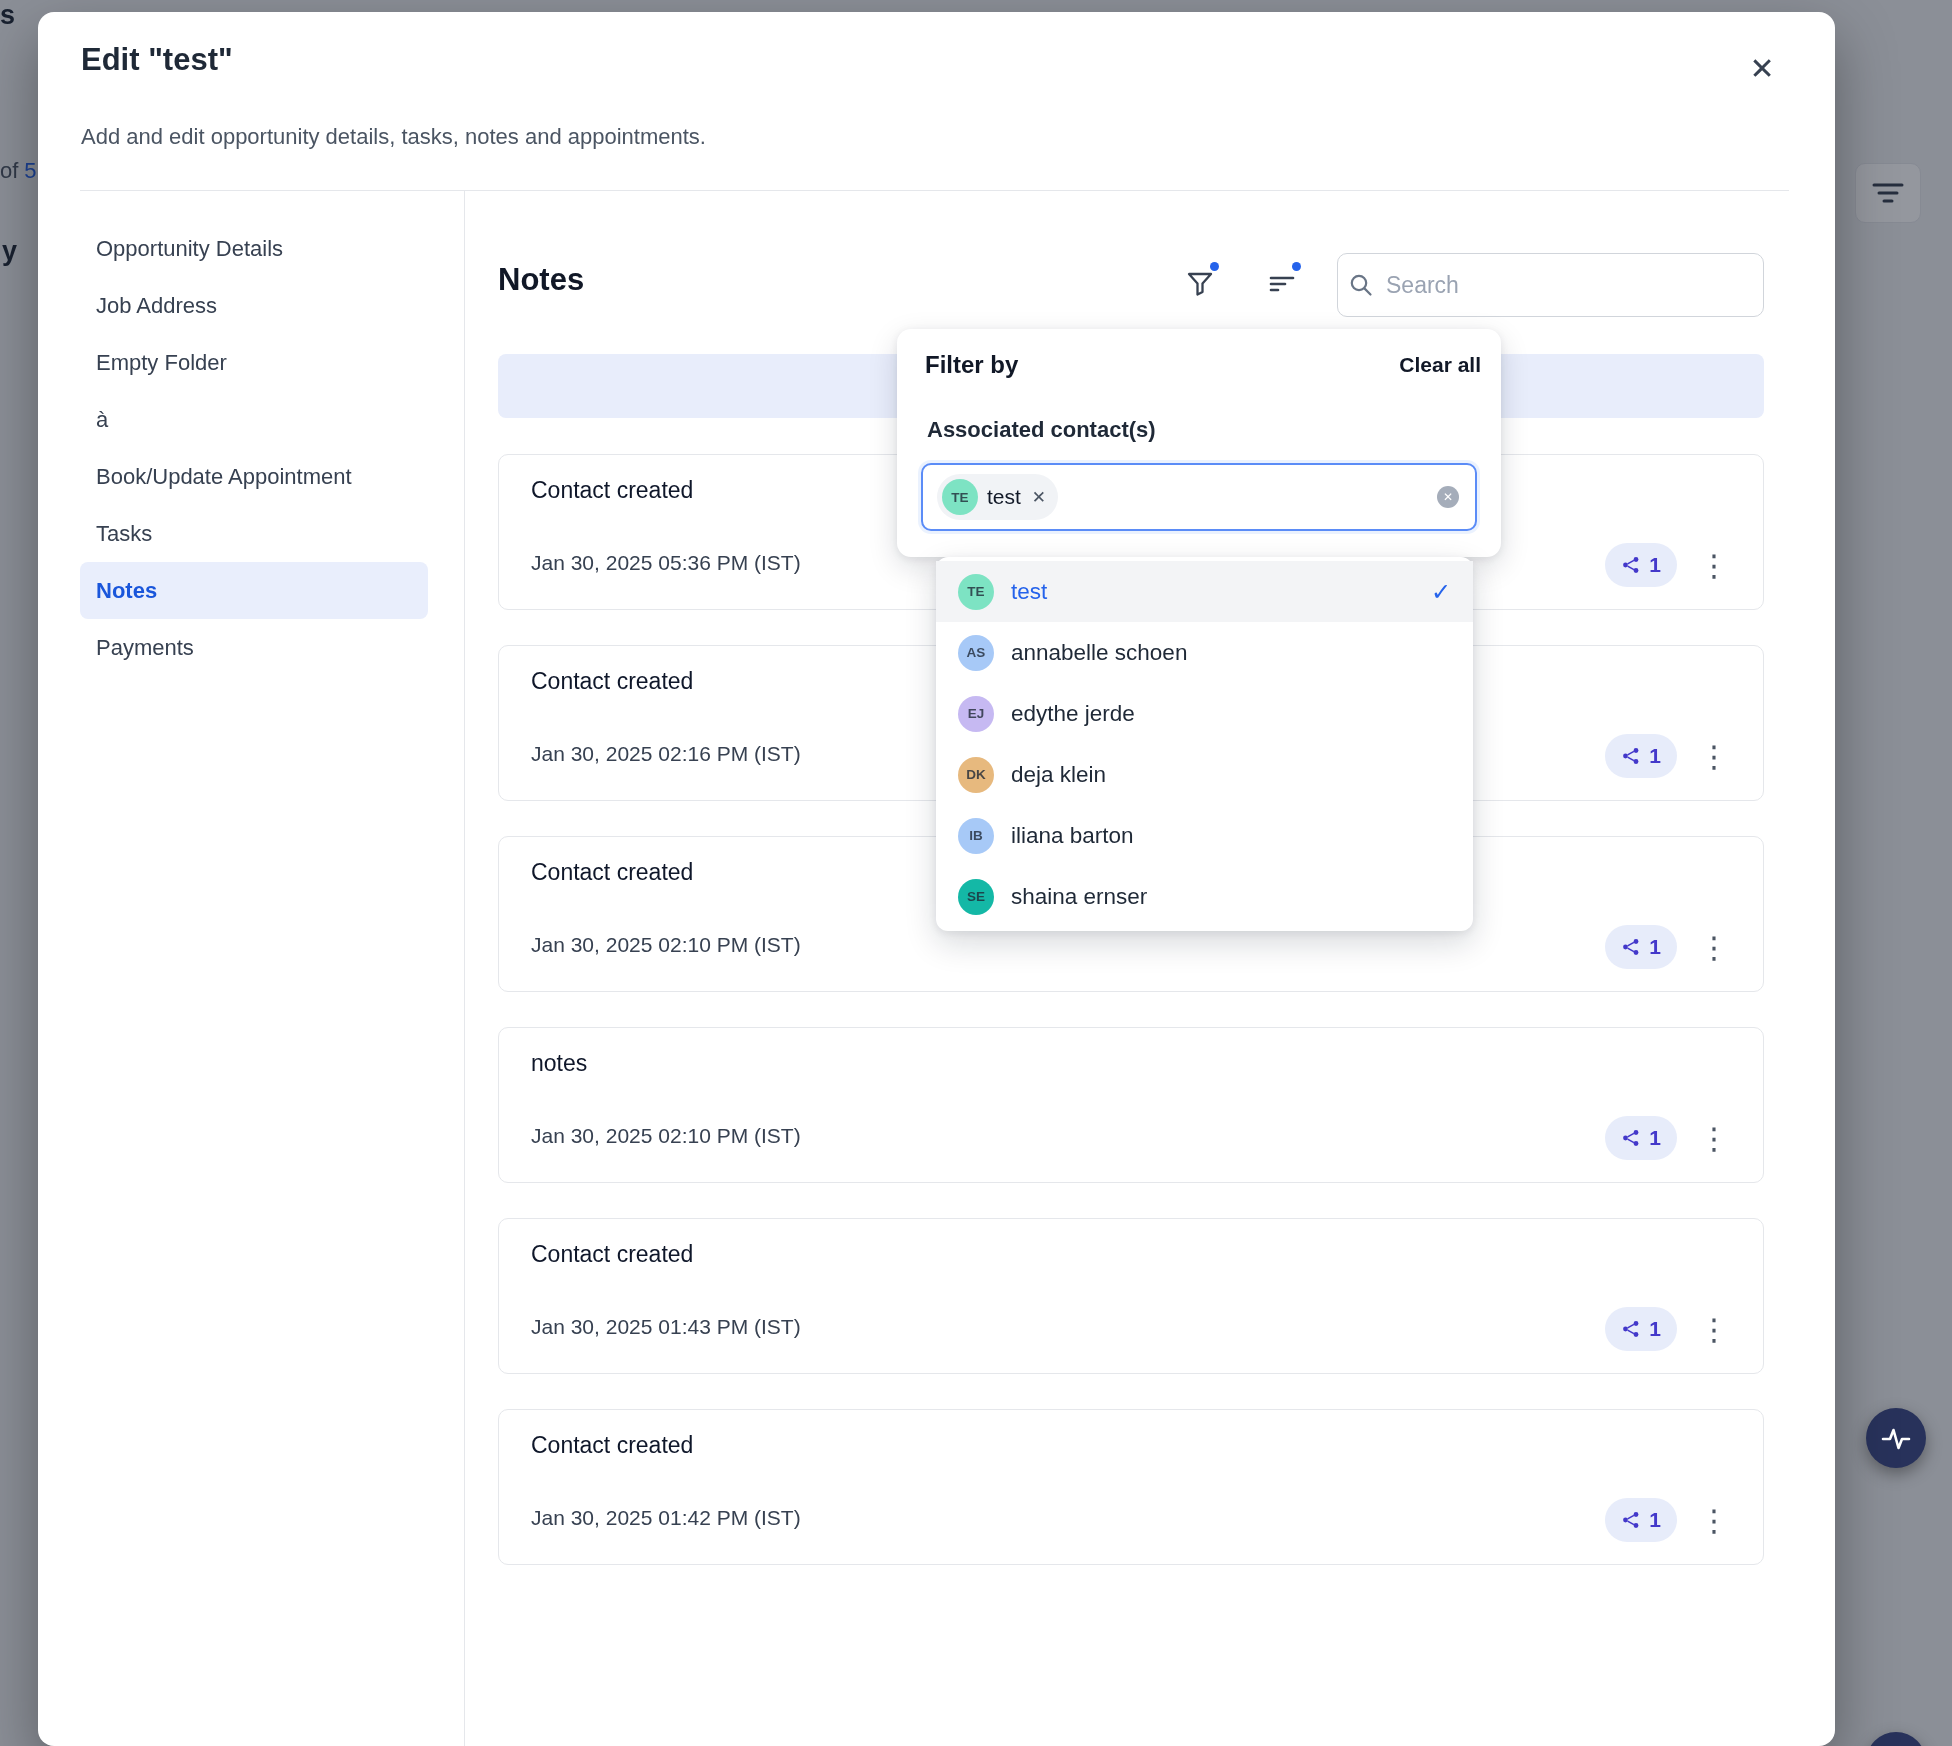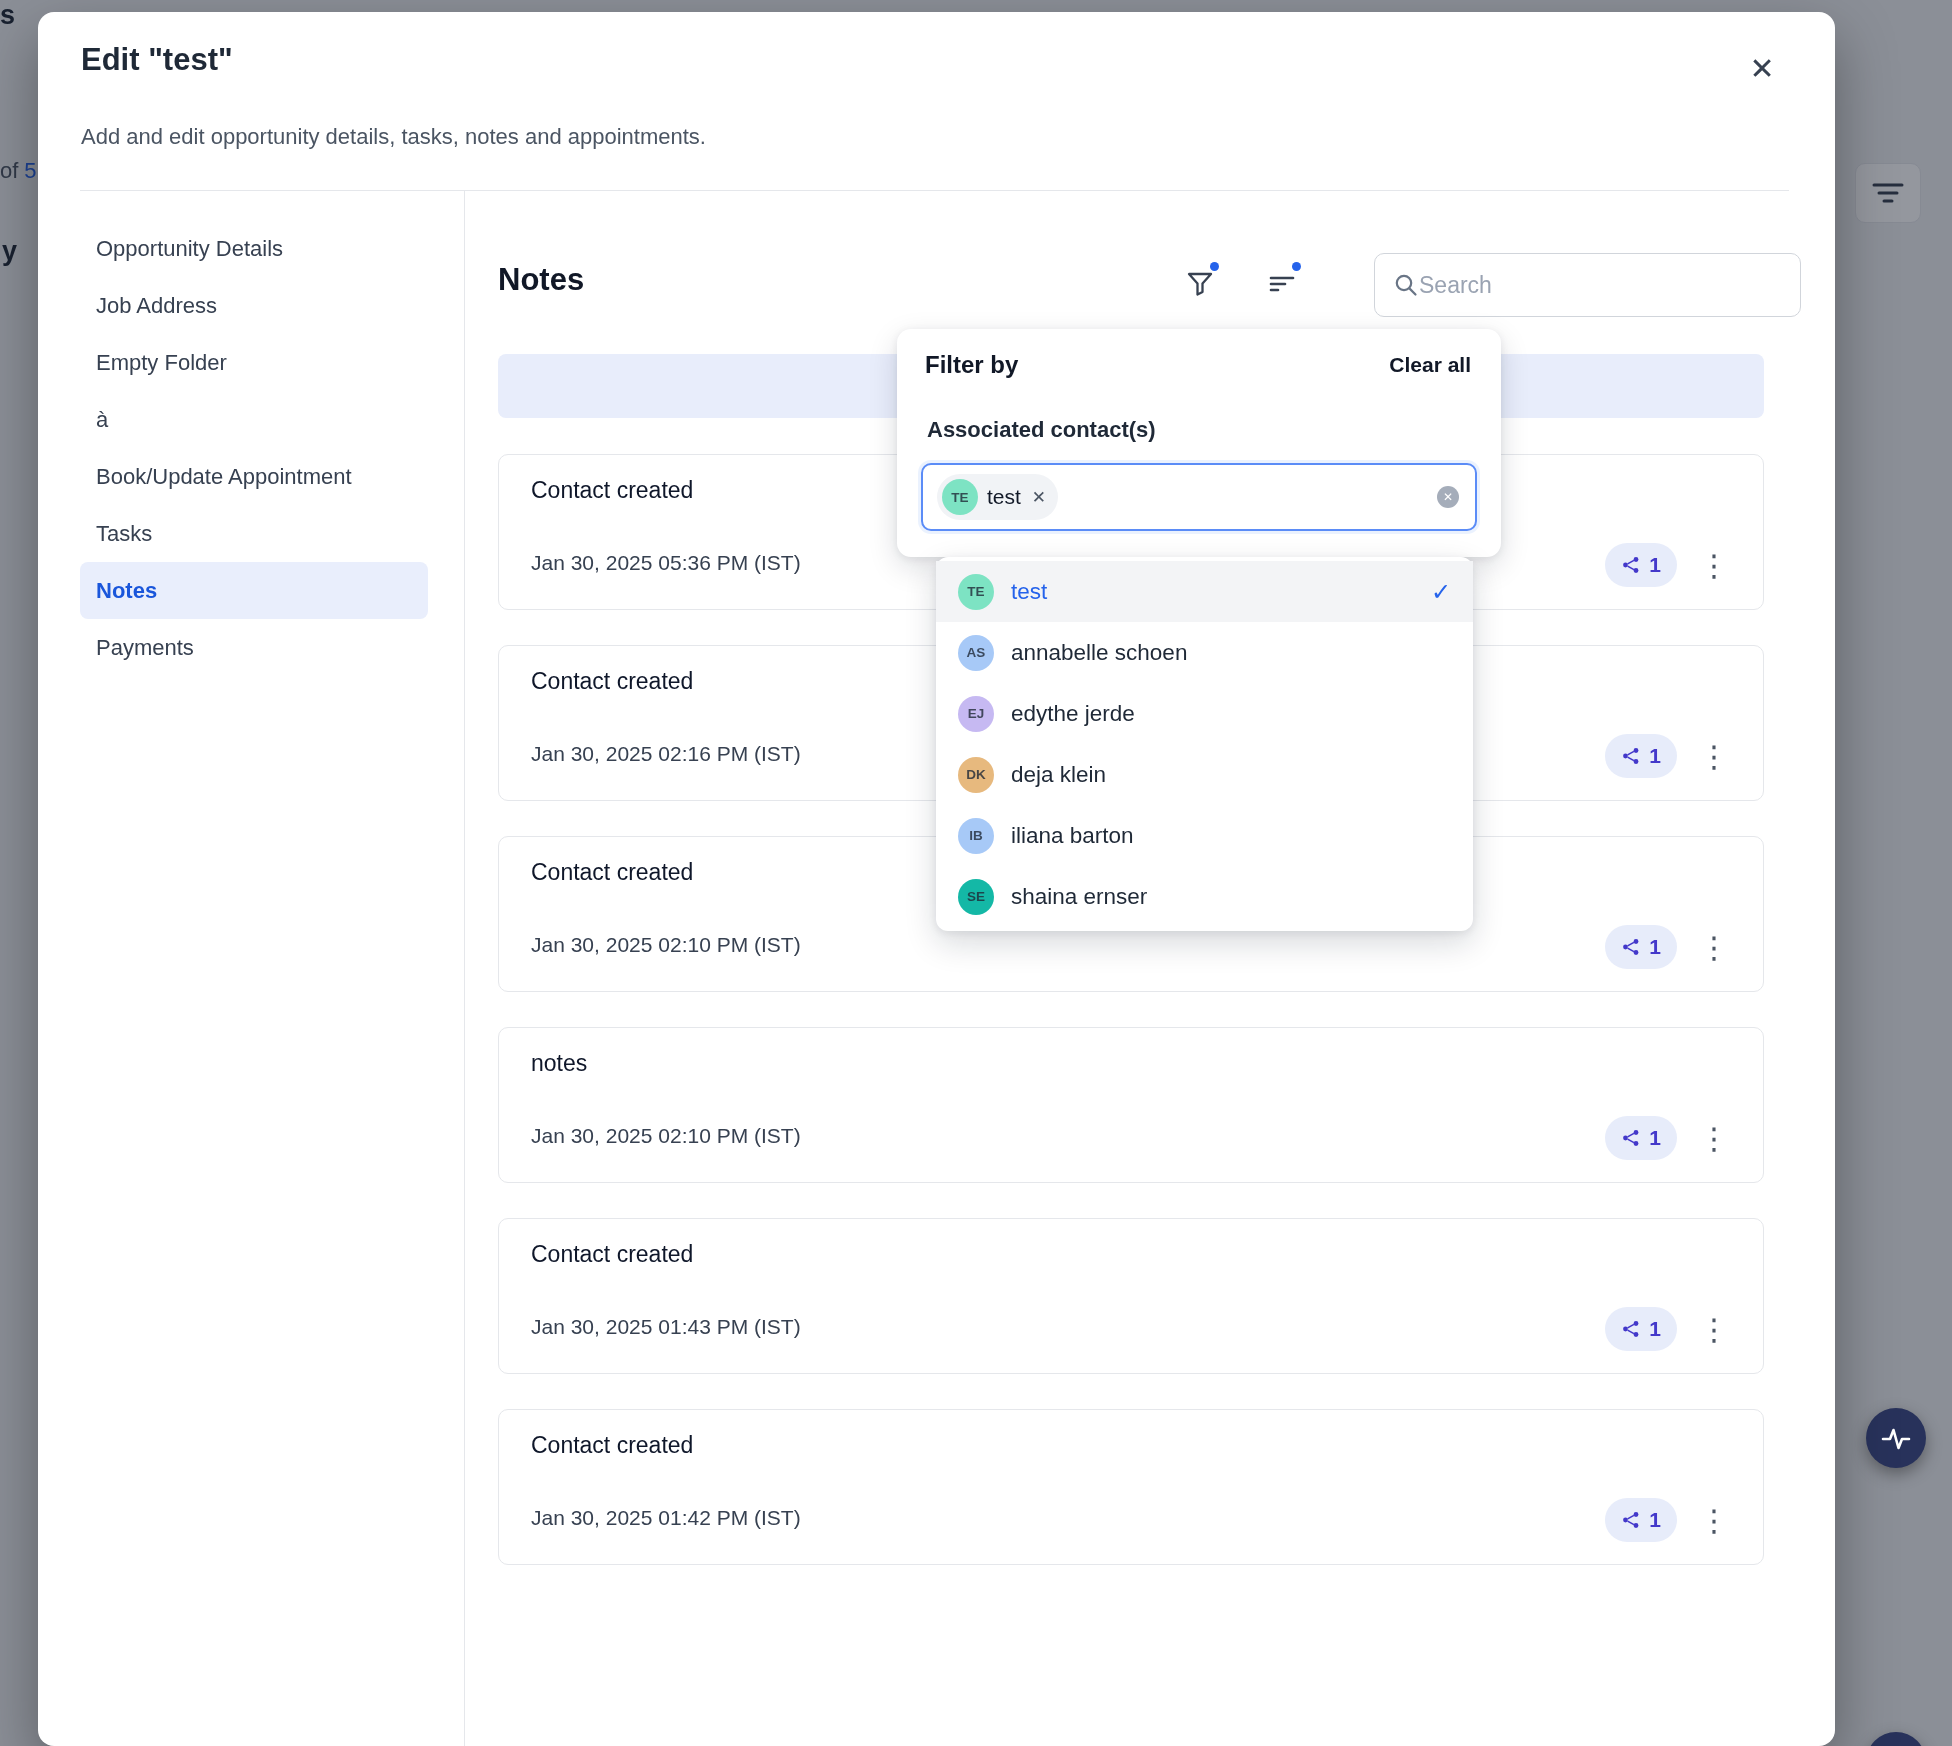--- a/index.html
+++ b/index.html
@@ -62,21 +62,21 @@
     position:absolute; width:44px; height:44px; top:250px;
     display:flex; align-items:center; justify-content:center;
     background:none; border:none; cursor:pointer;
   }
   .icon-btn-filter { left:1140px; }
   .icon-btn-sort { left:1222px; }
   .notif-dot { position:absolute; right:3px; top:0; width:9px; height:9px; border-radius:50%; background:#2563eb; }
   .search-box {
     position:absolute; left:1299px; top:241px; width:427px; height:64px;
     border:1px solid #d1d5db; border-radius:10px;
-    display:flex; align-items:center; padding:0 18px; background:#fff;margin-left:37px;
+    display:flex; align-items:center; padding:0 10px; gap:12px; background:#fff;
   }
   .search-box input {
     flex:1; border:none; outline:none; font-size:23px; color:#111827;
     font-family:"Liberation Sans","DejaVu Sans",sans-serif; background:transparent;
   }
   .search-box input::placeholder { color:#9aa3b2; }
 
   .banner {
     position:absolute; left:460px; top:342px; width:1266px; height:64px;
     background:#e8edfb; border-radius:8px; z-index:1;
@@ -100,21 +100,21 @@
     display:flex; align-items:center; justify-content:center;
     font-size:30px; color:#4b5563; cursor:pointer; background:none; border:none;
   }
 
   
   .popover {
     position:absolute; left:859px; top:317px; width:604px; height:228px;
     background:#fff; border-radius:14px; z-index:3;
     box-shadow:0 10px 30px rgba(15,23,42,0.14), 0 2px 8px rgba(15,23,42,0.08);
   }
-  .popover-header { position:absolute; left:28px; right:30px; top:22px; display:flex; justify-content:space-between; align-items:center; }
+  .popover-header { position:absolute; left:28px; right:20px; top:22px; display:flex; justify-content:space-between; align-items:center; }
   .popover-title { font-size:24px; font-weight:600; color:#111827; }
   .clear-all { font-size:21px; font-weight:600; color:#111827; cursor:pointer; background:none; border:none; font-family:inherit; }
   .field-label { position:absolute; left:30px; top:88px; font-size:22px; font-weight:600; color:#1f2937; }
   .contact-input {
     position:absolute; left:24px; top:134px; width:556px; height:68px;
     border:2px solid #5b8cf7; border-radius:10px; background:#fff;
     box-shadow:0 0 0 3px rgba(59,130,246,0.10);
     display:flex; align-items:center; padding:0 14px; cursor:text;
   }
   .chip {

